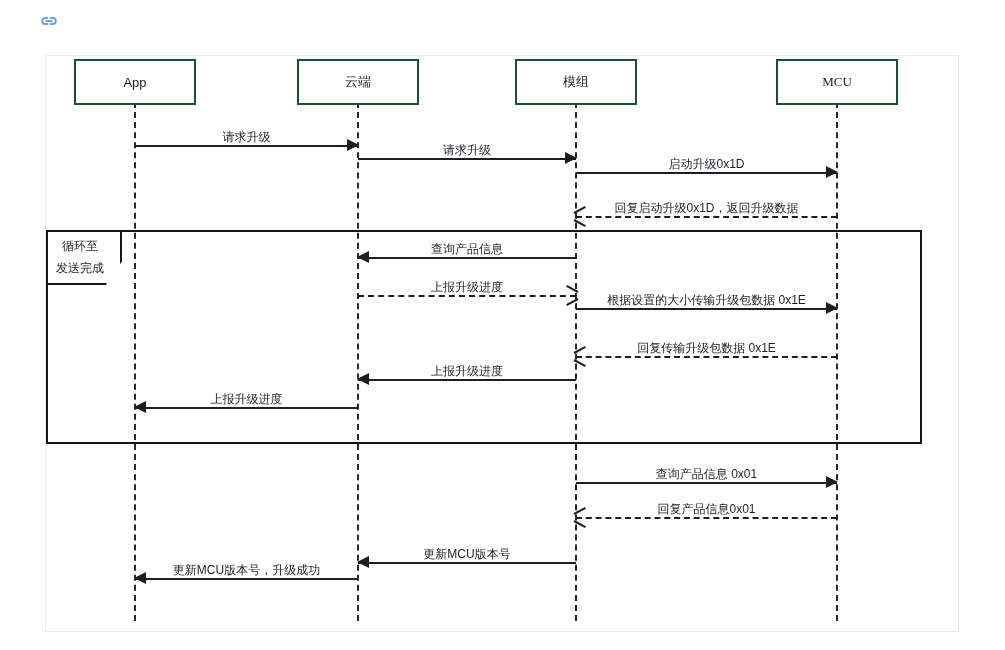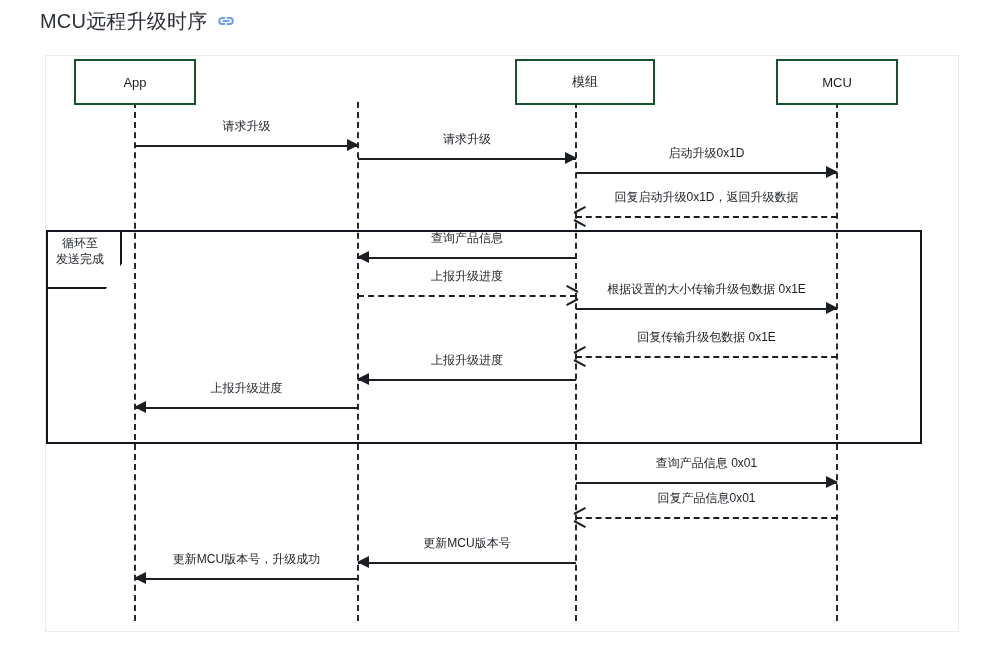--- a/index.html
+++ b/index.html
@@ -90,23 +90,23 @@
     position: absolute;
     border: 2px solid #11161c;
     box-sizing: border-box;
     z-index: 2;
     background: transparent;
   }
   .fragment-label {
     position: absolute;
     left: 0;
     top: 0;
-    padding: 3px 16px 20px 8px;
+    padding: 3px 16px 4px 8px;
     font-size: 12px;
-    line-height: 16px;
+    line-height: 22px;
     color: #1b1f24;
     text-align: center;
     white-space: pre-line;
     background: #ffffff;
     border-right: 2px solid #11161c;
     border-bottom: 2px solid #11161c;
     
     clip-path: polygon(0 0, 100% 0, 100% 55%, 78% 100%, 0 100%);
     z-index: 3;
   }
@@ -123,21 +123,21 @@
     top: 0;
     width: 100%;
     height: 0;
     border-top: 2px solid #1b1f24;
   }
   .message.dashed .msg-line {
     border-top: 2px dashed #1b1f24;
   }
   .message .msg-label {
     position: absolute;
-    bottom: 11px;
+    bottom: 0;
     width: 100%;
     text-align: center;
     font-size: 12px;
     line-height: 15px;
     color: #1b1f24;
     white-space: nowrap;
   }
   .message .arrow-head {
     position: absolute;
     top: -6px;
@@ -193,21 +193,20 @@
   .message.dashed .arrow-head.left::after {
     top: 10px;
     transform: rotate(28deg);
     transform-origin: left center;
   }
 </style>
 </head>
 <body>
 
 <div class="doc-heading">
-  <span class="title-text">MCU远程升级时序</span>
   <span class="anchor-link">
     <svg width="18" height="18" viewBox="0 0 18 18" aria-hidden="true">
       <g fill="none" stroke="#6c9eea" stroke-width="1.9" stroke-linecap="round">
         <path d="M7.4 6.0 H5.2 a3.0 3.0 0 0 0 0 6.0 H7.4"></path>
         <path d="M10.6 6.0 H12.8 a3.0 3.0 0 0 1 0 6.0 H10.6"></path>
         <path d="M6.4 9.0 H11.6"></path>
       </g>
     </svg>
   </span>
 </div>
@@ -218,24 +217,27 @@
       <div class="lifeline" style="left: 311px; top: 46px; height: 519px;"></div>
       <div class="lifeline" style="left: 529px; top: 46px; height: 519px;"></div>
       <div class="lifeline" style="left: 790px; top: 46px; height: 519px;"></div>
       <div class="fragment" style="left: 0px; top: 174px; width: 876px; height: 214px;">
         <div class="fragment-label">循环至
 发送完成</div>
       </div>
       <div class="participant-box" style="left: 28px; top: 3px; width: 122px;">
         <span>App</span>
       </div>
-      <div class="participant-box" style="left: 469px; top: 3px; width: 140px;">
+      <div class="participant-box" style="left: 251px; top: 3px; width: 122px;">
+        <span>云端</span>
+      </div>
+      <div class="participant-box" style="left: 469px; top: 3px; width: 122px;">
         <span>模组</span>
       </div>
-      <div class="participant-box" style="left: 730px; top: 3px; width: 122px;">
+      <div class="participant-box" style="left: 730px; top: 3px; width: 122px; font-family: Liberation Serif, serif;">
         <span>MCU</span>
       </div>
       <div class="message solid" style="left: 89px; top: 89px; width: 223px;">
         <div class="msg-line"></div>
         <div class="arrow-head right"></div>
         <div class="msg-label">请求升级</div>
       </div>
       <div class="message solid" style="left: 312px; top: 102px; width: 218px;">
         <div class="msg-line"></div>
         <div class="arrow-head right"></div>

